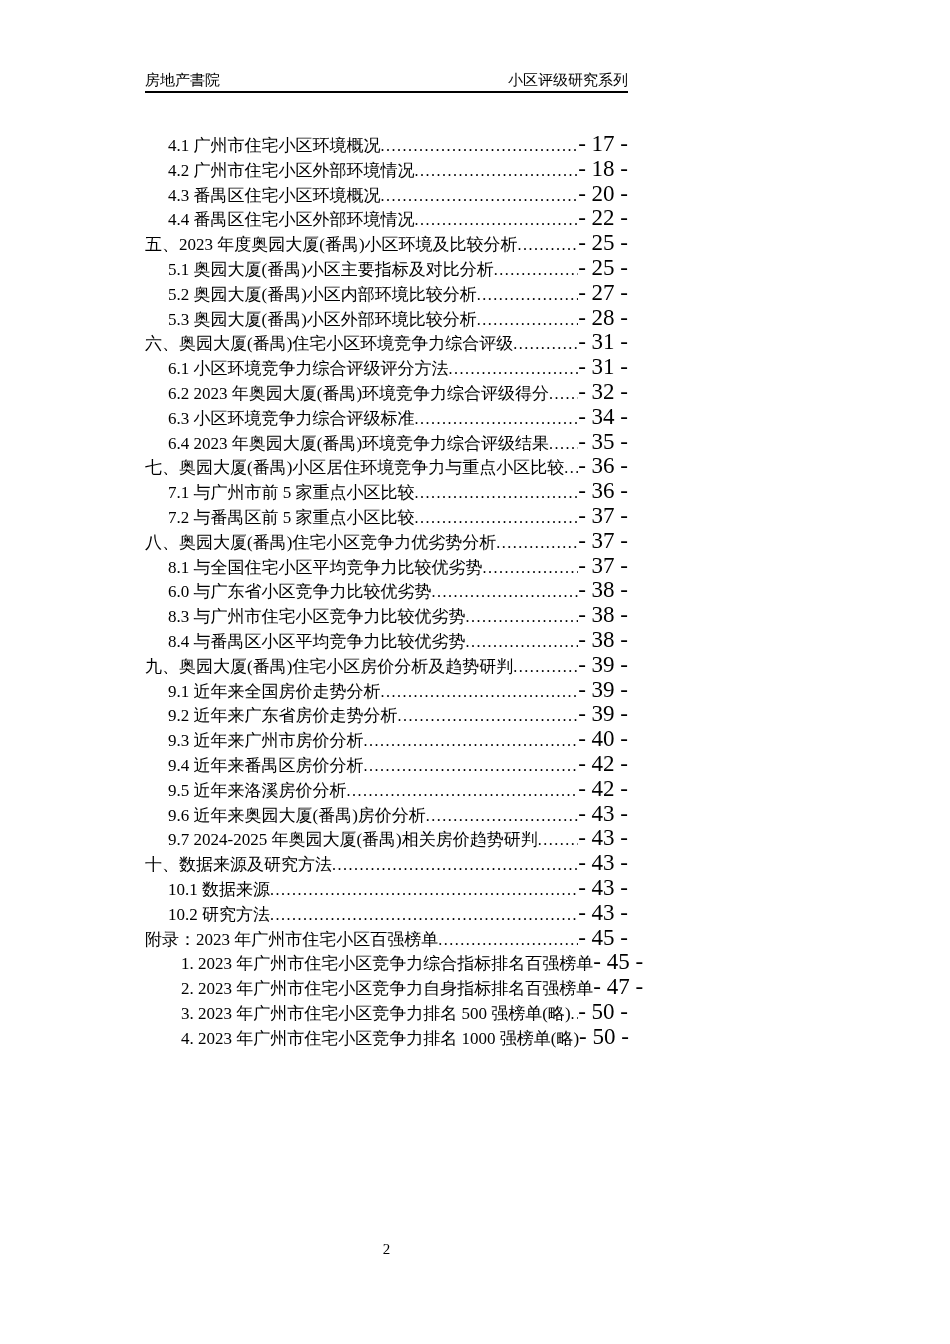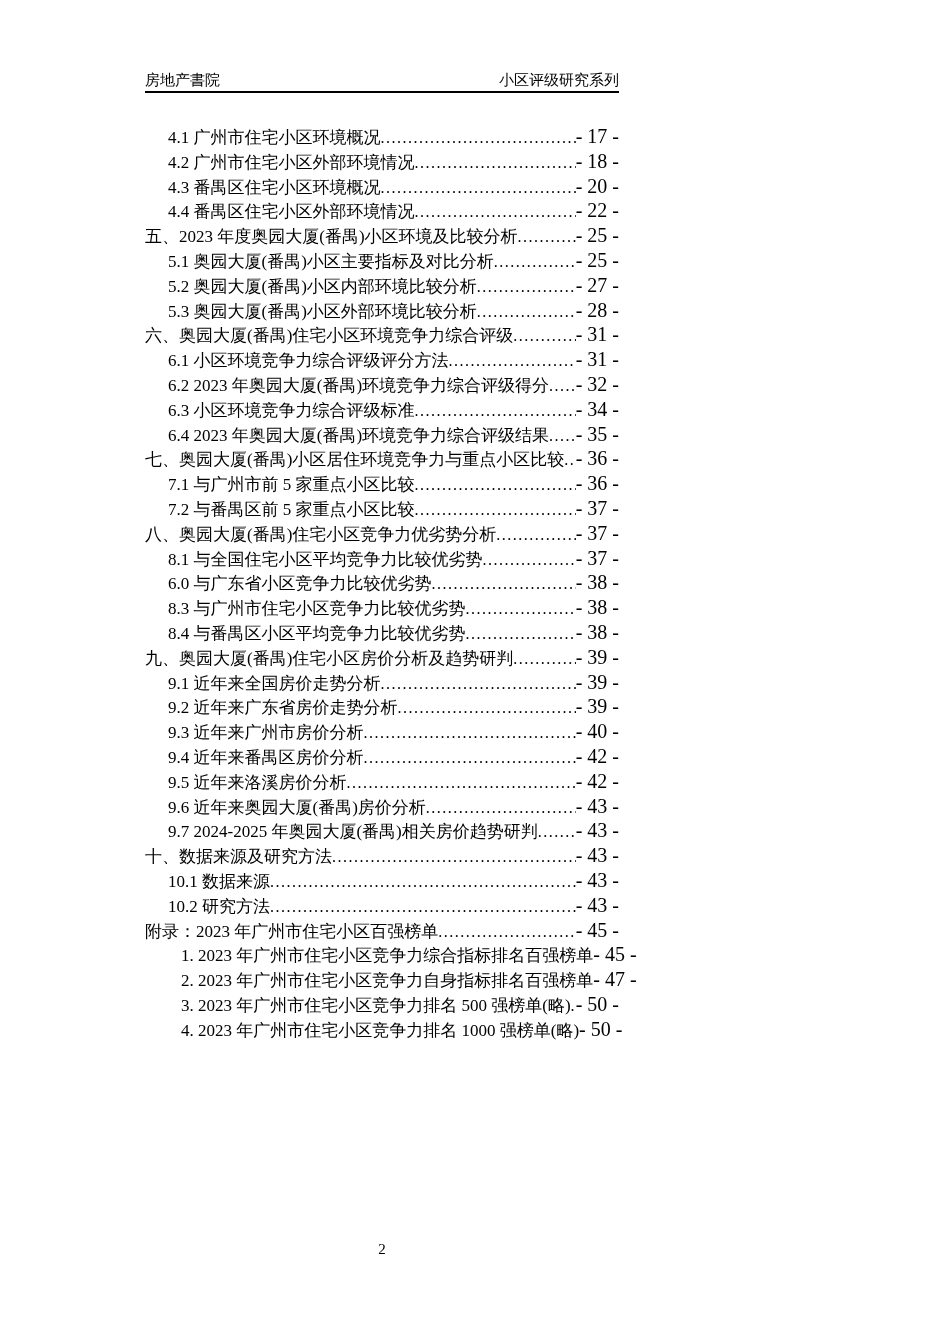--- a/index.html
+++ b/index.html
@@ -7,38 +7,39 @@
     width:950px; height:1344px;
     background:#ffffff;
     font-family:"Liberation Serif","DejaVu Serif",serif;
     color:#000000;
   }
   .page {
     position:relative;
     width:764px; height:1344px;
     background:#ffffff;
     overflow:hidden;
+    padding-left:9px;
   }
   
   .doc-header {
     position:absolute;
     left:145px; right:145px; top:72px;
     display:flex;
     justify-content:space-between;
     align-items:flex-end;
     border-bottom:2px solid #000000;
     padding-bottom:3px;
     font-family:"Liberation Sans","DejaVu Sans",sans-serif;
     font-size:15px;
     line-height:16px;
   }
   
   .toc {
     position:absolute;
-    left:145px; right:145px; top:124px;
+    left:145px; right:145px; top:132px;
   }
   .toc-row {
     display:flex;
     align-items:baseline;
     height:24.8px;
     line-height:24.8px;
     font-size:17px;
     white-space:nowrap;
   }
   .toc-row.lvl-sub      { padding-left:23px; }
@@ -51,21 +52,21 @@
     flex:1 1 auto;
     min-width:0;
     overflow:hidden;
     white-space:nowrap;
     letter-spacing:1.5px;
     font-size:16px;
   }
   .toc-page {
     flex:0 0 auto;
     white-space:pre;
-    font-size:20px;
+    font-size:23px;
   }
   
   .doc-footer {
     position:absolute;
     left:0; right:0; top:1240px;
     text-align:center;
     font-size:15px;
     line-height:18px;
   }
 </style>

